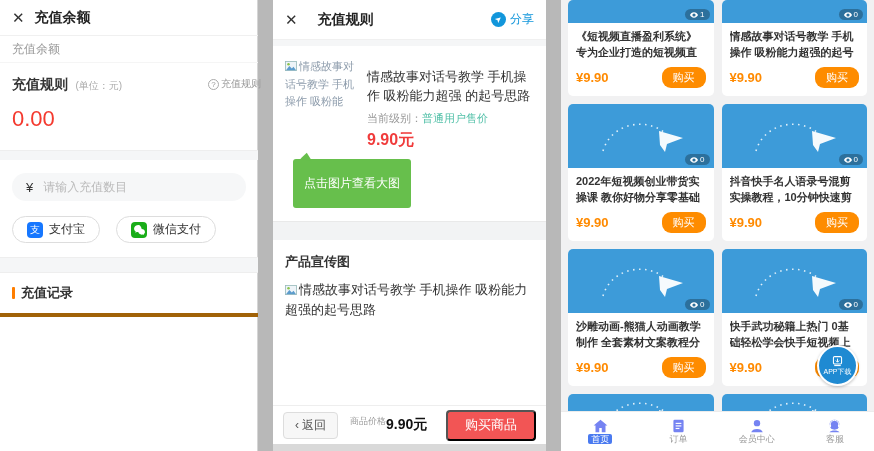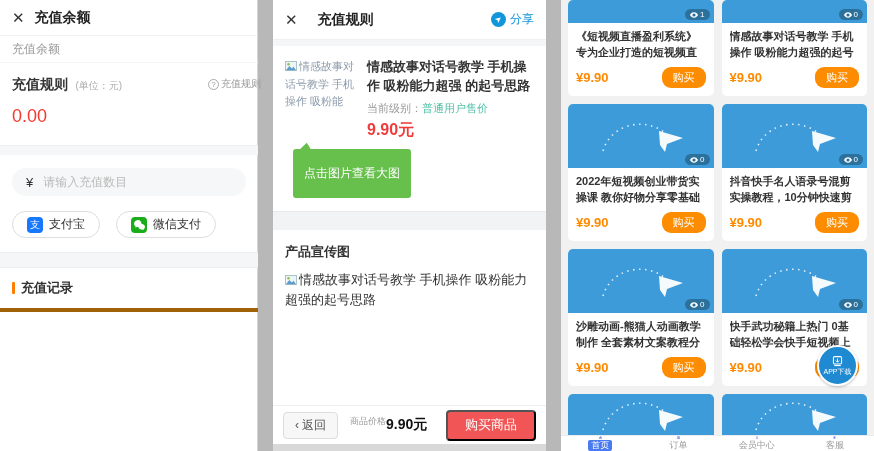--- a/index.html
+++ b/index.html
@@ -9,21 +9,21 @@
   
   .panel-left { position:absolute; left:0; top:0; width:258px; height:451px; background:#fff; box-shadow:inset -1px 0 0 #d5d5d5; }
   .lp-header { height:36px; display:flex; align-items:center; padding:0 12px; border-bottom:1px solid #f0f0f0; font-size:14px; font-weight:bold; color:#222; }
   .close-x { font-size:15px; font-weight:bold; color:#333; margin-right:10px; cursor:pointer; }
   .lp-crumb { height:27px; line-height:27px; padding:0 12px; color:#999; font-size:12px; border-bottom:1px solid #f5f5f5; }
   .lp-balance { padding:12px 12px 0; position:relative; }
   .lp-bal-label { font-size:14px; font-weight:bold; color:#333; }
   .lp-unit { font-size:10px; color:#aaa; font-weight:normal; margin-left:3px; }
   .lp-rules { position:absolute; right:-3px; top:14px; font-size:10px; color:#999; display:flex; align-items:center; gap:2px; white-space:nowrap; }
   .q-circ { width:11px; height:11px; border:1px solid #aaa; border-radius:50%; font-size:8px; line-height:9px; text-align:center; color:#999; display:inline-block; }
-  .lp-amount { padding:12px 12px 18px; font-size:18px; color:#f4392e; }
+  .lp-amount { padding:12px 12px 18px; font-size:22px; color:#f4392e; }
   .band { height:10px; background:#f5f6f7; border-top:1px solid #eee; }
   .lp-input-wrap { margin:13px 12px 11px; background:#f6f7f8; border-radius:17px; height:28px; display:flex; align-items:center; padding:0 14px; }
   .lp-yen { color:#333; font-size:13px; margin-right:10px; }
   .lp-input { border:none; background:transparent; flex:1; font-size:12px; color:#333; outline:none; }
   .lp-input::placeholder { color:#bbb; }
   .lp-pays { display:flex; gap:16px; padding:4px 12px 14px; }
   .pay-btn { display:flex; align-items:center; gap:6px; border:1px solid #ddd; border-radius:15px; height:27px; padding:0 14px; font-size:12px; color:#333; background:#fff; cursor:pointer; }
   .pay-ico { width:16px; height:16px; border-radius:4px; color:#fff; font-size:10px; display:flex; align-items:center; justify-content:center; }
   .pay-ico.ali { background:#1677ff; }
   .pay-ico.wx { background:#1aad19; }
@@ -36,21 +36,21 @@
   .mp-header { height:40px; display:flex; align-items:center; padding:0 12px; font-size:14px; font-weight:bold; color:#222; border-bottom:1px solid #f0f0f0; }
   .mp-title { flex:1; margin-left:10px; }
   .share-btn { display:flex; align-items:center; gap:4px; color:#1296db; font-size:12px; font-weight:normal; cursor:pointer; }
   .share-ico { width:15px; height:15px; border-radius:50%; background:#1296db; color:#fff; font-size:8px; display:flex; align-items:center; justify-content:center; }
   .share-ico span { transform:rotate(-40deg); }
   .band-thin { height:6px; background:#f5f6f7; }
   .mp-product { display:flex; padding:12px 12px 0; gap:10px; }
   .mp-thumb { width:72px; font-size:11px; color:#8c9bab; line-height:1.55; cursor:pointer; }
   .broken-ico { display:inline-block; vertical-align:-1px; margin-right:2px; }
   .mp-info { flex:1; }
-  .mp-ptitle { font-size:13px; font-weight:bold; color:#333; line-height:1.45; }
+  .mp-ptitle { font-size:13px; font-weight:normal; color:#333; line-height:1.45;margin-top:10px; }
   .mp-level { margin-top:5px; font-size:11px; color:#999; }
   .mp-level .lv { color:#52c0a8; }
   .mp-price { margin-top:4px; font-size:16px; font-weight:bold; color:#f03b3b; }
   .view-large { position:relative; display:inline-block; margin:8px 0 0 20px; background:#67bf4c; color:#fff; font-size:12px; padding:16px 11px; border-radius:3px; cursor:pointer; }
   .view-large::before { content:""; position:absolute; top:-6px; left:8px; border-left:5px solid transparent; border-right:7px solid transparent; border-bottom:7px solid #67bf4c; transform:rotate(12deg); }
   .band-mid { height:19px; background:#f2f3f4; margin-top:13px; border-top:1px solid #e9e9e9; }
   .mp-promo { padding:13px 12px; }
   .promo-title { font-size:13px; font-weight:bold; color:#333; margin-bottom:9px; }
   .promo-alt { font-size:13px; color:#333; line-height:1.5; cursor:pointer; }
   .mp-footer { position:absolute; left:0; right:0; bottom:7px; height:39px; border-top:1px solid #eee; background:#fff; display:flex; align-items:center; padding:0 10px; gap:12px; }
@@ -70,21 +70,21 @@
   .card-img svg.plane { position:absolute; left:50%; top:50%; transform:translate(-50%,-50%); }
   .badge { position:absolute; right:4px; bottom:3px; background:rgba(0,0,0,.28); border-radius:8px; color:#fff; font-size:8px; padding:1px 5px; display:flex; align-items:center; gap:2px; }
   .card-info { padding:6px 8px 8px; }
   .c-title { font-size:11px; font-weight:bold; color:#333; line-height:1.42; height:31px; overflow:hidden; }
   .c-pricerow { display:flex; align-items:center; margin-top:7px; }
   .c-price { color:#ff8a00; font-size:13px; font-weight:bold; }
   .c-buy { margin-left:auto; background:#fe8c00; color:#fff; font-size:11px; border-radius:9px; padding:3px 11px; cursor:pointer; }
   .card.stub { border-radius:5px 5px 0 0; }
   .card.stub .card-img { height:42px; }
 
-  .bottom-nav { position:absolute; left:0; right:0; bottom:0; height:16px; background:#fff; display:flex; z-index:5; border-top:1px solid #ececec; }
+  .bottom-nav { position:absolute; left:0; right:0; bottom:0; height:40px; background:#fff; display:flex; z-index:5; border-top:1px solid #ececec; }
   .nav-item { flex:1; display:flex; flex-direction:column; align-items:center; justify-content:center; gap:1px; cursor:pointer; }
   .nav-label { font-size:9px; color:#999; line-height:1.2; }
   .nav-label.active { background:#4a7af0; color:#fff; border-radius:2px; padding:0 3px; }
   .app-float { position:absolute; left:256px; top:345px; width:41px; height:41px; border-radius:50%; background:#1f8ad2; border:2px solid #fff; box-shadow:0 1px 3px rgba(0,0,0,.25); display:flex; flex-direction:column; align-items:center; justify-content:center; z-index:6; cursor:pointer; color:#fff; }
   .app-float .app-label { font-size:7px; line-height:1.1; margin-top:1px; }
 </style>
 </head>
 <body>
 
 <div class="stage">

